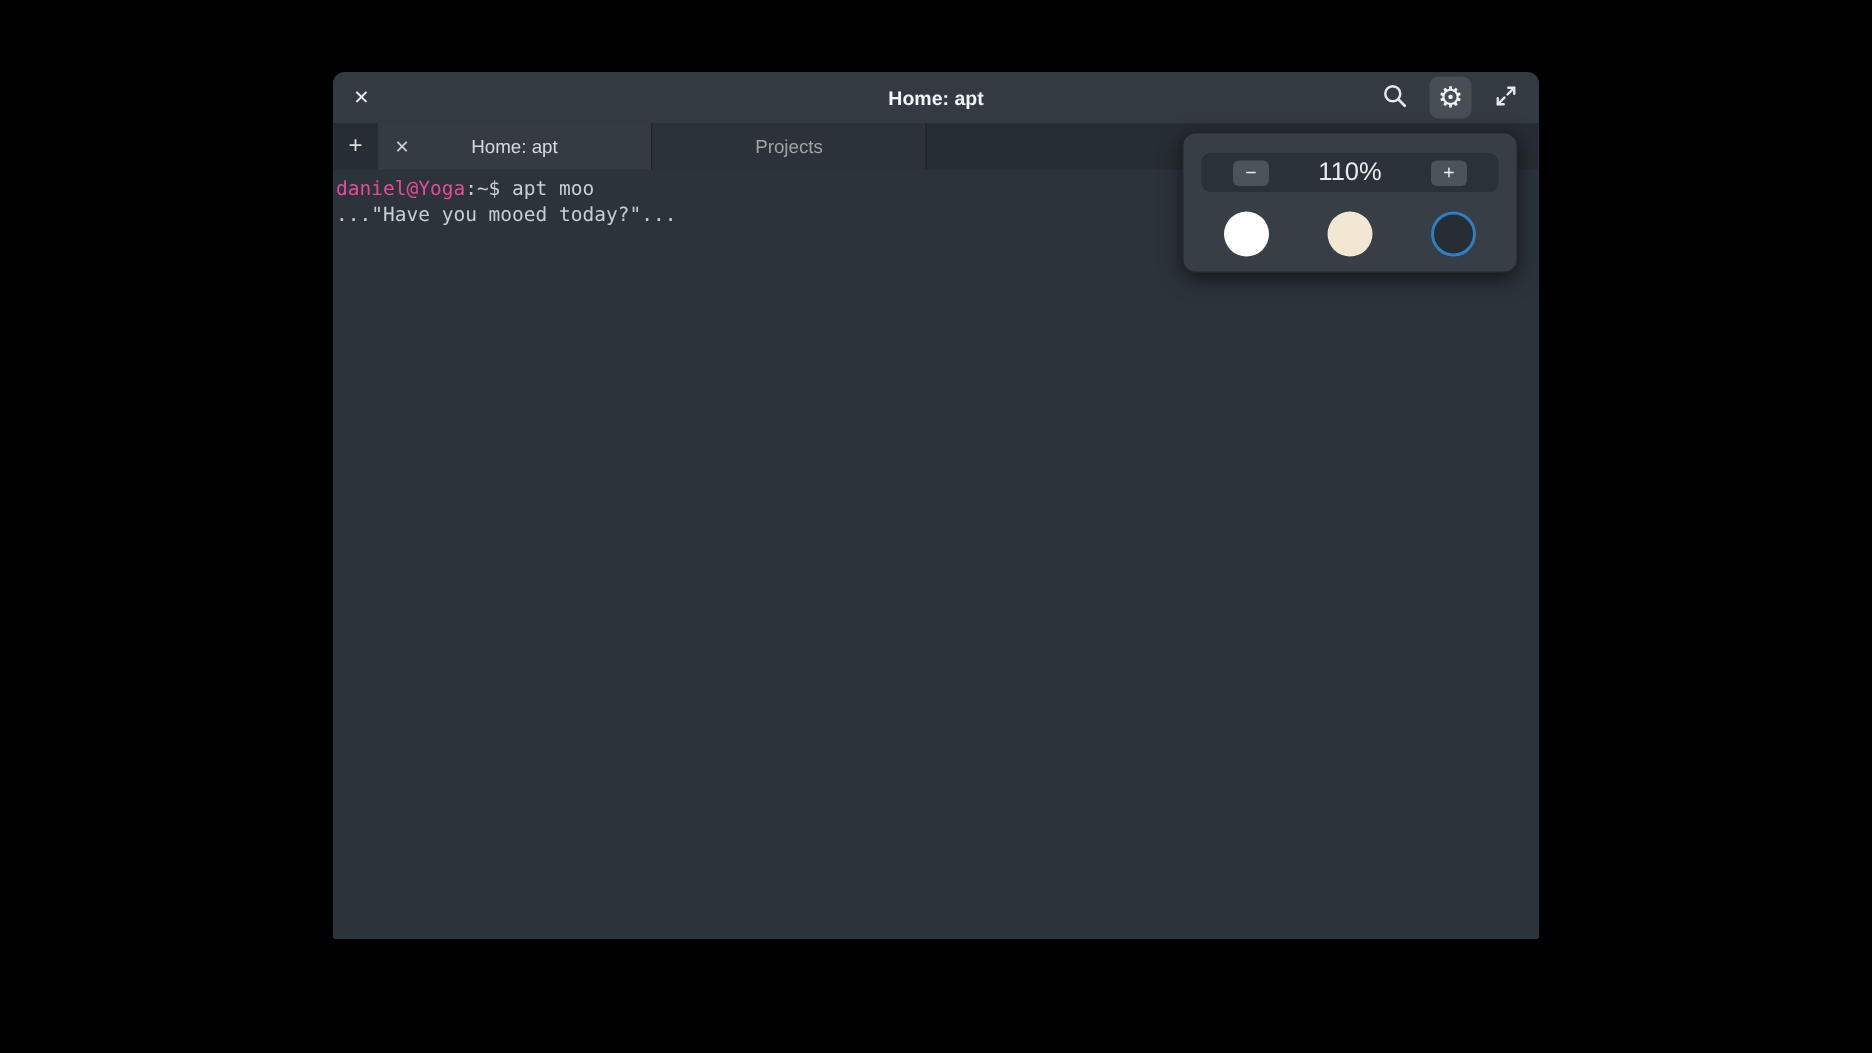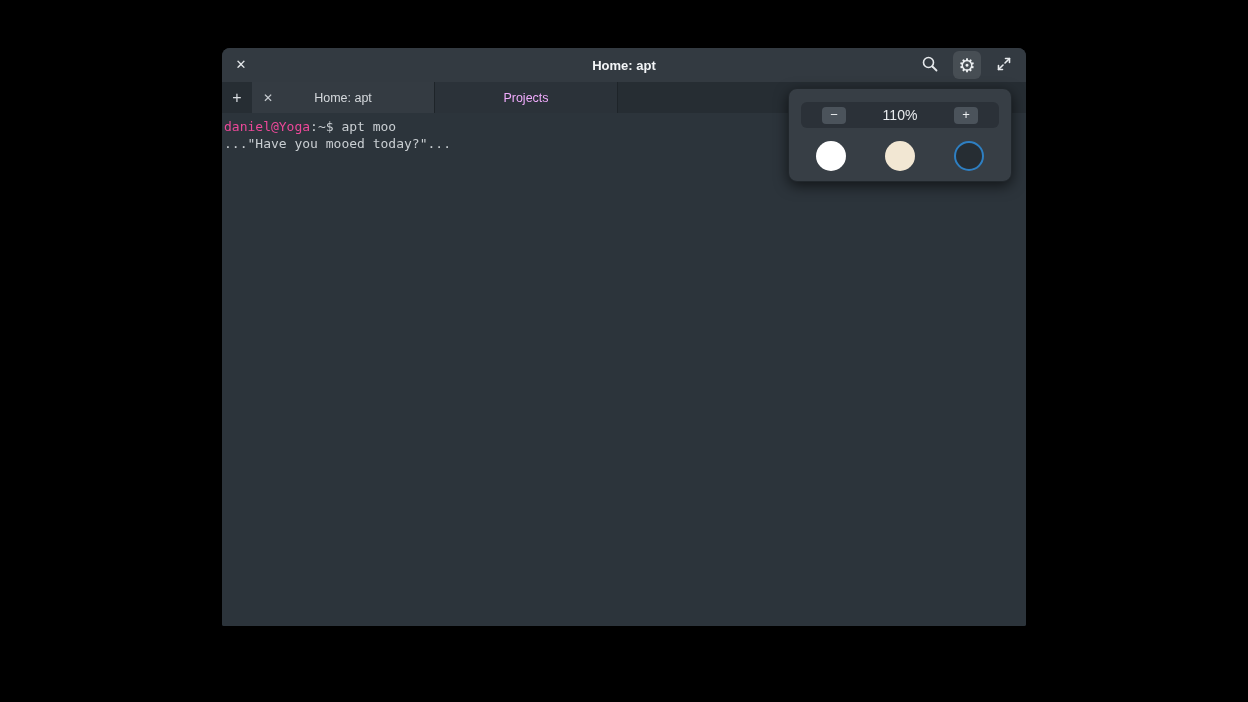--- a/index.html
+++ b/index.html
@@ -53,21 +53,21 @@
   }
   .tab.active{background:#343b42;}
   .tab-close{
     border:none;background:transparent;color:#c8cdd2;font-size:12px;
     width:22px;height:22px;line-height:22px;padding:0;margin-left:5px;cursor:pointer;
   }
   .tab-label{
     position:absolute;left:0;right:0;text-align:center;
     font-size:12.5px;color:#d5d9dd;pointer-events:none;
   }
-  .tab:not(.active) .tab-label{color:#f0abfc;}
+  .tab:not(.active) .tab-label{color:#a3a3a3;}
   
   .terminal{
     height:513px;background:#2c343b;padding:5px 2px 0 2px;cursor:text;
     font-family:"DejaVu Sans Mono","Liberation Mono",monospace;
     font-size:13px;line-height:17.3px;color:#c9ced2;
   }
   .terminal pre,.terminal .tline{
     margin:0;font:inherit;white-space:pre;color:inherit;
   }
   .prompt-user{color:#ec4899;font-weight:normal;}
@@ -89,21 +89,21 @@
   .zoom-seg{flex:1;display:flex;align-items:center;justify-content:center;}
   .zoom-btn{
     border:none;background:transparent;padding:0;width:100%;height:100%;
     display:flex;align-items:center;justify-content:center;cursor:pointer;
   }
   .zoom-chip{
     width:24px;height:17px;background:#4b535b;border-radius:4px;
     color:#eceff1;font-size:13px;line-height:16px;text-align:center;
     pointer-events:none;
   }
-  .zoom-level{color:#e9ecee;font-size:14px;}
+  .zoom-level{color:#e9ecee;font-size:17px;}
   .theme-row{
     margin-top:13px;display:flex;justify-content:center;gap:39px;align-items:center;
   }
   .theme-btn{
     width:30px;height:30px;border-radius:50%;border:none;padding:0;cursor:pointer;
     box-sizing:border-box;
   }
   .theme-light{background:#ffffff;}
   .theme-sepia{background:#f2e7d3;}
   .theme-dark{background:#262d33;border:2px solid #2e7fc2;}

